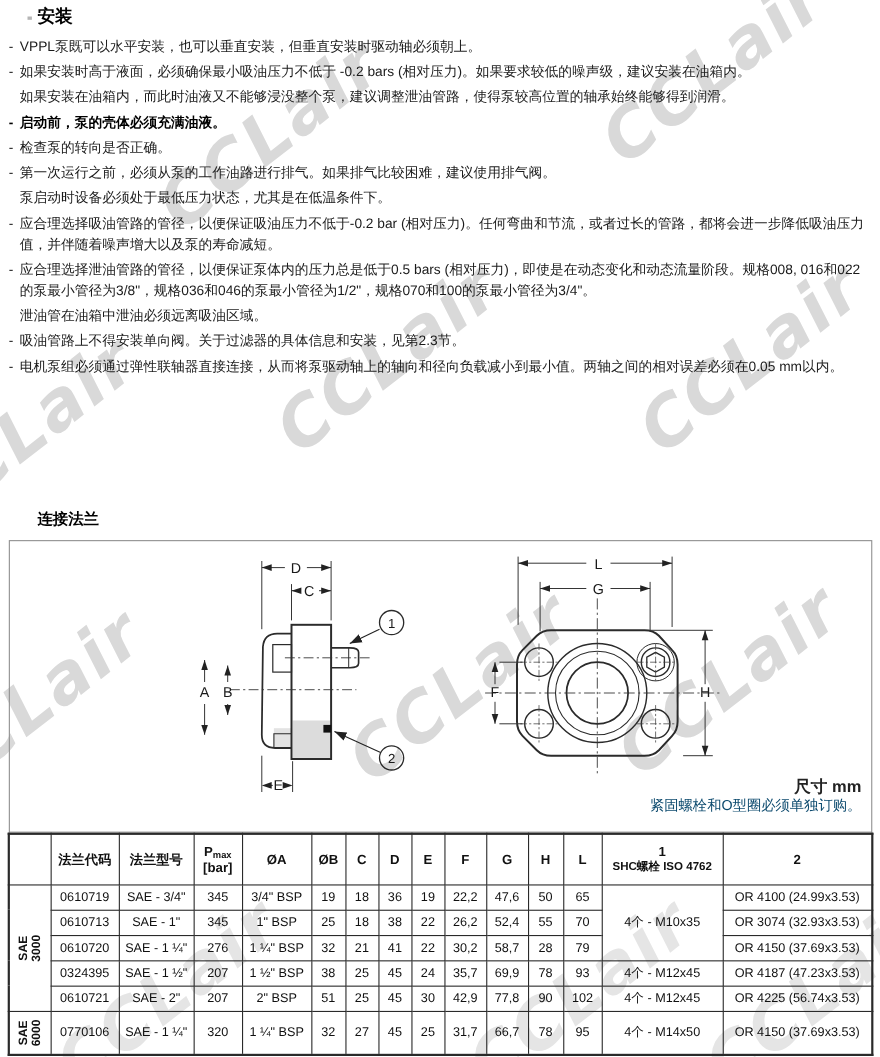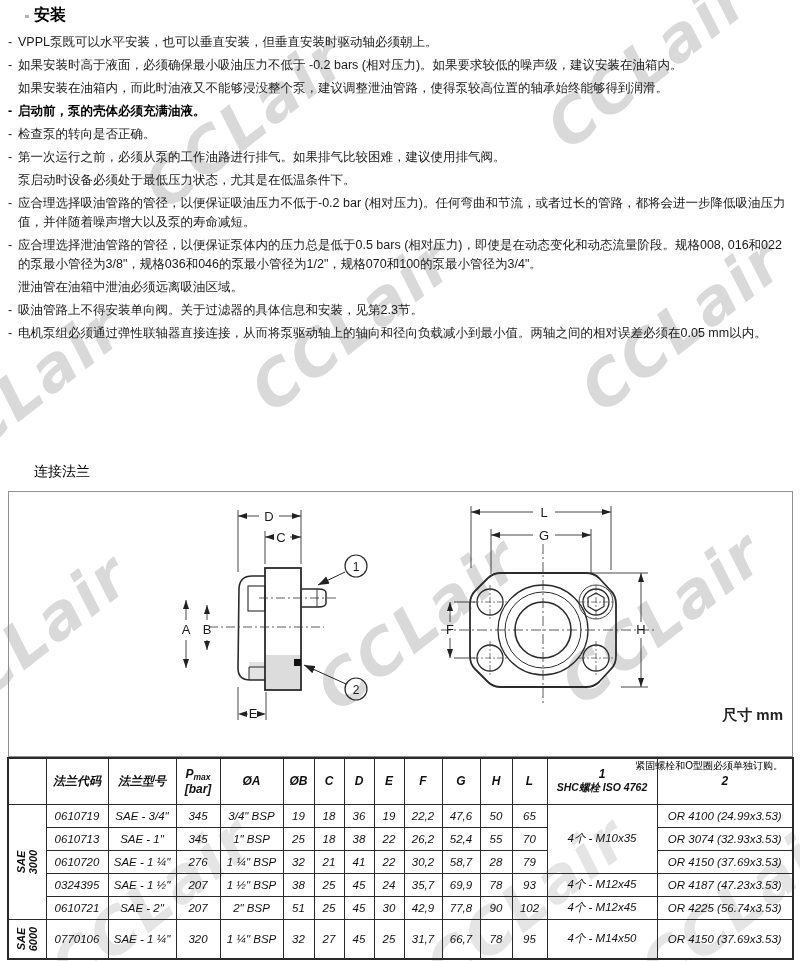--- a/index.html
+++ b/index.html
@@ -16,30 +16,30 @@
   .content{position:absolute;left:0;top:0;width:800px;height:710px;z-index:1;}
   
   .h-dot{position:absolute;left:25px;top:15px;width:4px;height:3px;background:#b5b5b5;}
   .title-install{position:absolute;left:34px;top:5px;font-size:16px;font-weight:bold;color:#000;}
   .paras{position:absolute;left:8px;top:33px;width:786px;font-size:12.5px;line-height:19px;color:#1a1a1a;}
   .pline{display:flex;margin-bottom:4px;}
   .mk{width:10px;flex:none;}
   .tx{flex:1;}
   .pline.bold{font-weight:bold;color:#000;}
   
-  .title-flange{position:absolute;left:34px;top:463px;font-size:14px;font-weight:normal;color:#000;text-align:center;}
+  .title-flange{position:absolute;left:34px;top:463px;font-size:14px;font-weight:bold;color:#000;text-align:center;}
   .diagbox{position:absolute;left:8px;top:491px;width:783px;height:264px;border:1px solid #8f8f8f;}
   .diagbox svg{position:absolute;left:0;top:0;}
   .note1{position:absolute;right:9px;top:214px;font-size:15px;font-weight:600;color:#222;}
-  .note2{position:absolute;right:9px;top:231px;font-size:10px;color:#000000;margin-top:36px;}
+  .note2{position:absolute;right:9px;top:231px;font-size:13px;color:#0c4a6e;}
   .dl{font:13px "Liberation Sans","DejaVu Sans",sans-serif;fill:#1a1a1a;text-anchor:middle;}
   .cn{font:12px "Liberation Sans","DejaVu Sans",sans-serif;fill:#1a1a1a;text-anchor:middle;}
   
   table.spec{position:absolute;left:7px;top:757px;width:785px;border-collapse:collapse;table-layout:fixed;
-             border:2px solid #2a2a2a;background:transparent;font-style:italic;}
+             border:2px solid #2a2a2a;background:transparent;}
   table.spec th,table.spec td{border:1px solid #2a2a2a;text-align:center;vertical-align:middle;
              padding:0;font-size:11.5px;color:#111;overflow:hidden;}
   table.spec th{font-weight:bold;font-size:12px;}
   tr.hrow{height:46px;} tr.drow{height:23px;} tr.lrow{height:40px;}
   .shc-sub{font-size:10.5px;font-weight:bold;text-align:center;}
   td.groupcell{padding:0;}
   .rot{transform:rotate(-90deg);font-weight:bold;font-size:11px;line-height:12px;white-space:nowrap;}
   sub.pm{font-size:8.5px;vertical-align:-2px;}
 </style>
 </head>

